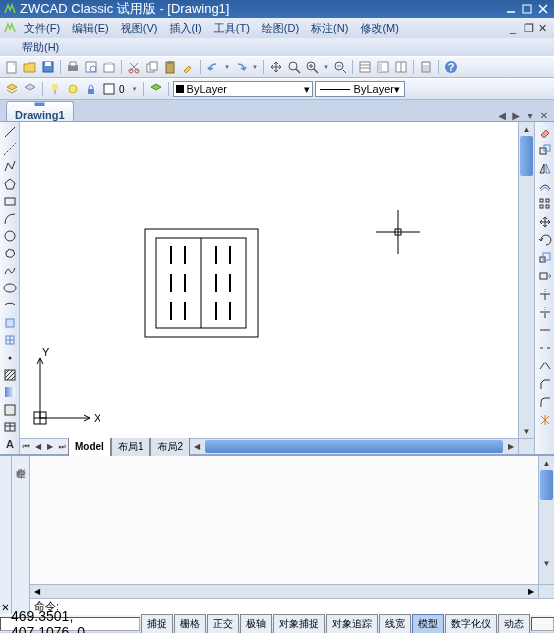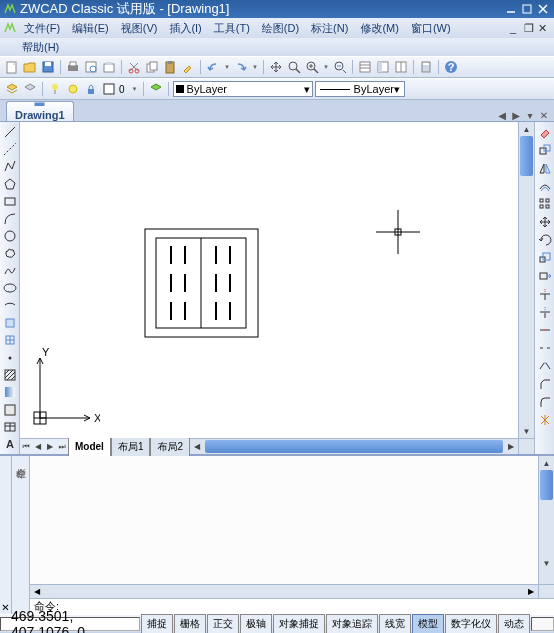--- a/index.html
+++ b/index.html
@@ -117,21 +117,20 @@
       <path d="M1 10 L4 2 L6 7 L8 2 L11 10" stroke="#7fd04a" stroke-width="1.5" fill="none"></path>
     </svg>
   <span class="menu">文件(F)</span>
   <span class="menu">编辑(E)</span>
   <span class="menu">视图(V)</span>
   <span class="menu">插入(I)</span>
   <span class="menu">工具(T)</span>
   <span class="menu">绘图(D)</span>
   <span class="menu">标注(N)</span>
   <span class="menu">修改(M)</span>
-  <span class="menu">窗口(W)</span>
   <div class="mdi-controls">
     <span>_</span>
     <span>❐</span>
     <span>✕</span>
   </div>
 </div>
 <div class="menubar2">
   <span class="menu">帮助(H)</span>
 </div>
 

